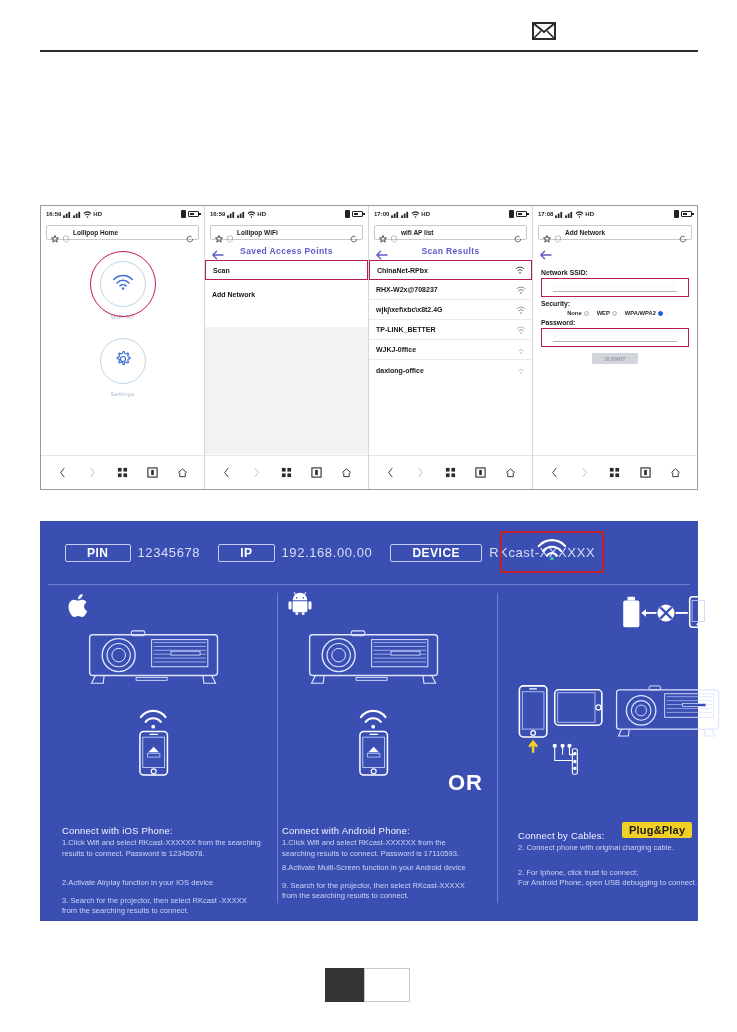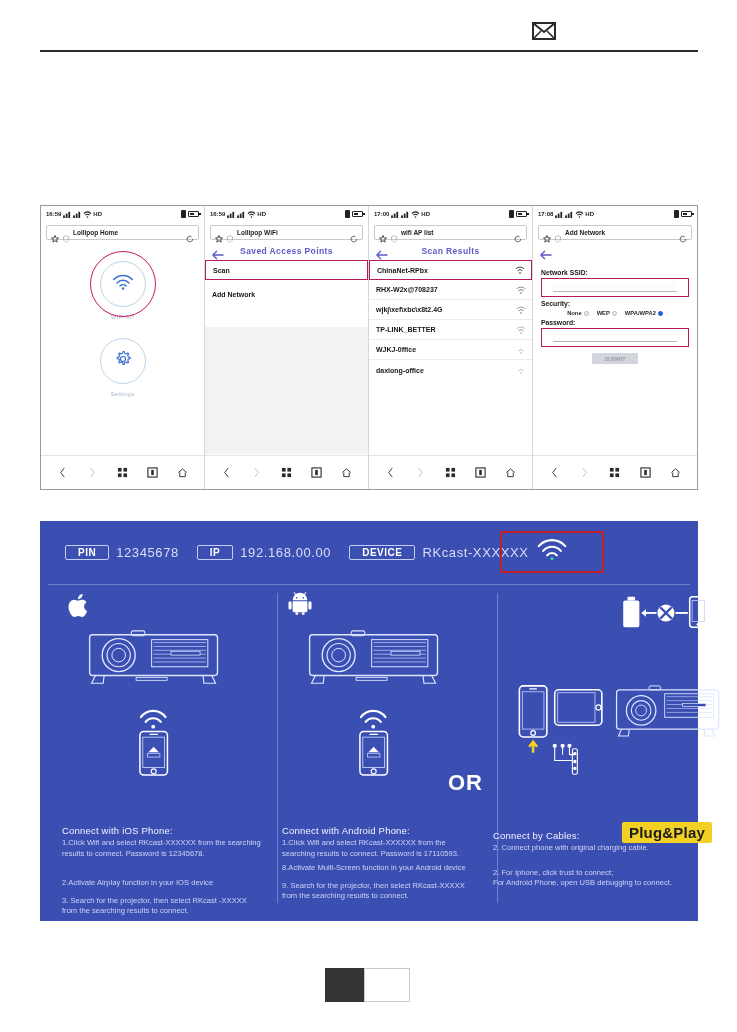--- a/index.html
+++ b/index.html
@@ -120,42 +120,42 @@
   .poster {
     position:absolute; left:40px; top:521px; width:658px; height:400px;
     background:#3b4fb3;
   }
   .poster-top {
     position:relative; height:63px; display:flex; align-items:center;
     padding-left:25px; gap:18px;
   }
   .chip {
     display:inline-flex; align-items:center; border:1.2px solid #c7cdf0;
-    border-radius:2px; padding:1px 12px; font-size:10px; color:#ffffff;
+    border-radius:2px; padding:1px 21px; font-size:12px; color:#ffffff;
     font-weight:bold; letter-spacing:.5px;
   }
   .kv { display:flex; align-items:center; gap:7px; }
   .kv-val { font-size:13px; color:#d9def5; letter-spacing:.6px; }
   .wifi-box {
     position:absolute; left:460px; top:10px; width:104px; height:42px;
     border:2px solid #c0202c; display:flex; align-items:center; justify-content:center;
   }
   .poster-divider { height:1px; background:#6e7fd0; margin:0 8px; }
 
   .poster-body { position:relative; height:336px; }
   .vsep { position:absolute; top:8px; width:1px; height:310px; background:#6e7fd0; }
 
   .os-icon { position:absolute; }
   .art { position:absolute; }
 
   .or-text { position:absolute; left:408px; top:185px; font-size:22px;
              color:#ffffff; font-weight:bold; letter-spacing:1px; }
   .plugplay {
     position:absolute; left:582px; top:237px; background:#f2d024;
-    color:#1c1c1c; font-size:15px; font-weight:bold; padding:2px 7px;
+    color:#1c1c1c; font-size:11px; font-weight:bold; padding:2px 7px;
     border-radius:2px; letter-spacing:.2px;
   }
 
   .caption { position:absolute; color:#e3e7f8; }
   .cap-title { font-size:9.5px; color:#f2f4ff; margin-bottom:2px; letter-spacing:.2px;}
   .cap-line { font-size:7.6px; line-height:10.5px; color:#ccd4f3; }
   .cap-gap { height:7px; }
 
   .footer-mark {
     position:absolute; left:325px; top:968px; width:85px; height:34px;
@@ -843,21 +843,21 @@
       <div class="caption" style="left:242px; top:240px; width:215px;">
         <div class="cap-title">Connect with Android Phone:</div>
         <div class="cap-line">1.Click Wifi and select RKcast-XXXXXX from the</div>
         <div class="cap-line">searching results to connect. Password is 17110593.</div>
         <div class="cap-line" style="margin-top:4px;">8.Activate Multi-Screen function in your Android device</div>
         <div class="cap-gap"></div>
         <div class="cap-line">9. Search for the projector, then select RKcast-XXXXX</div>
         <div class="cap-line">from the searching results to connect.</div>
       </div>
 
-      <div class="caption" style="left:453px; top:245px; width:200px;">
+      <div class="caption" style="left:478px; top:245px; width:200px;">
         <div class="cap-title">Connect by Cables:</div>
         <div class="cap-line">2. Connect phone with original charging cable.</div>
         <div class="cap-gap"></div>
         <div class="cap-gap"></div>
         <div class="cap-line">2. For Iphone, click trust to connect;</div>
         <div class="cap-line">For Android Phone, open USB debugging to connect.</div>
       </div>
     </div>
   </div>
 

